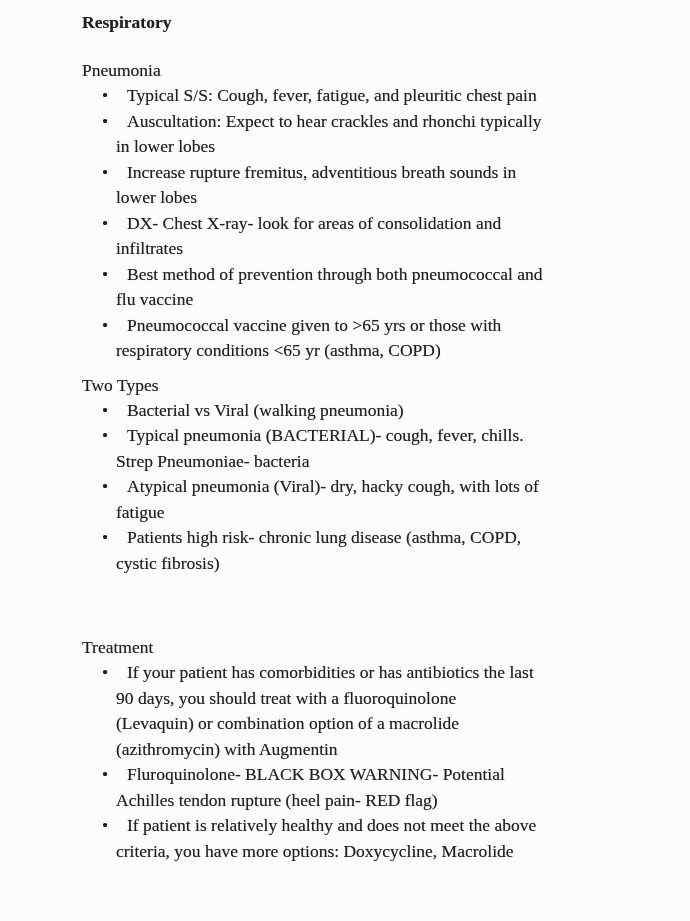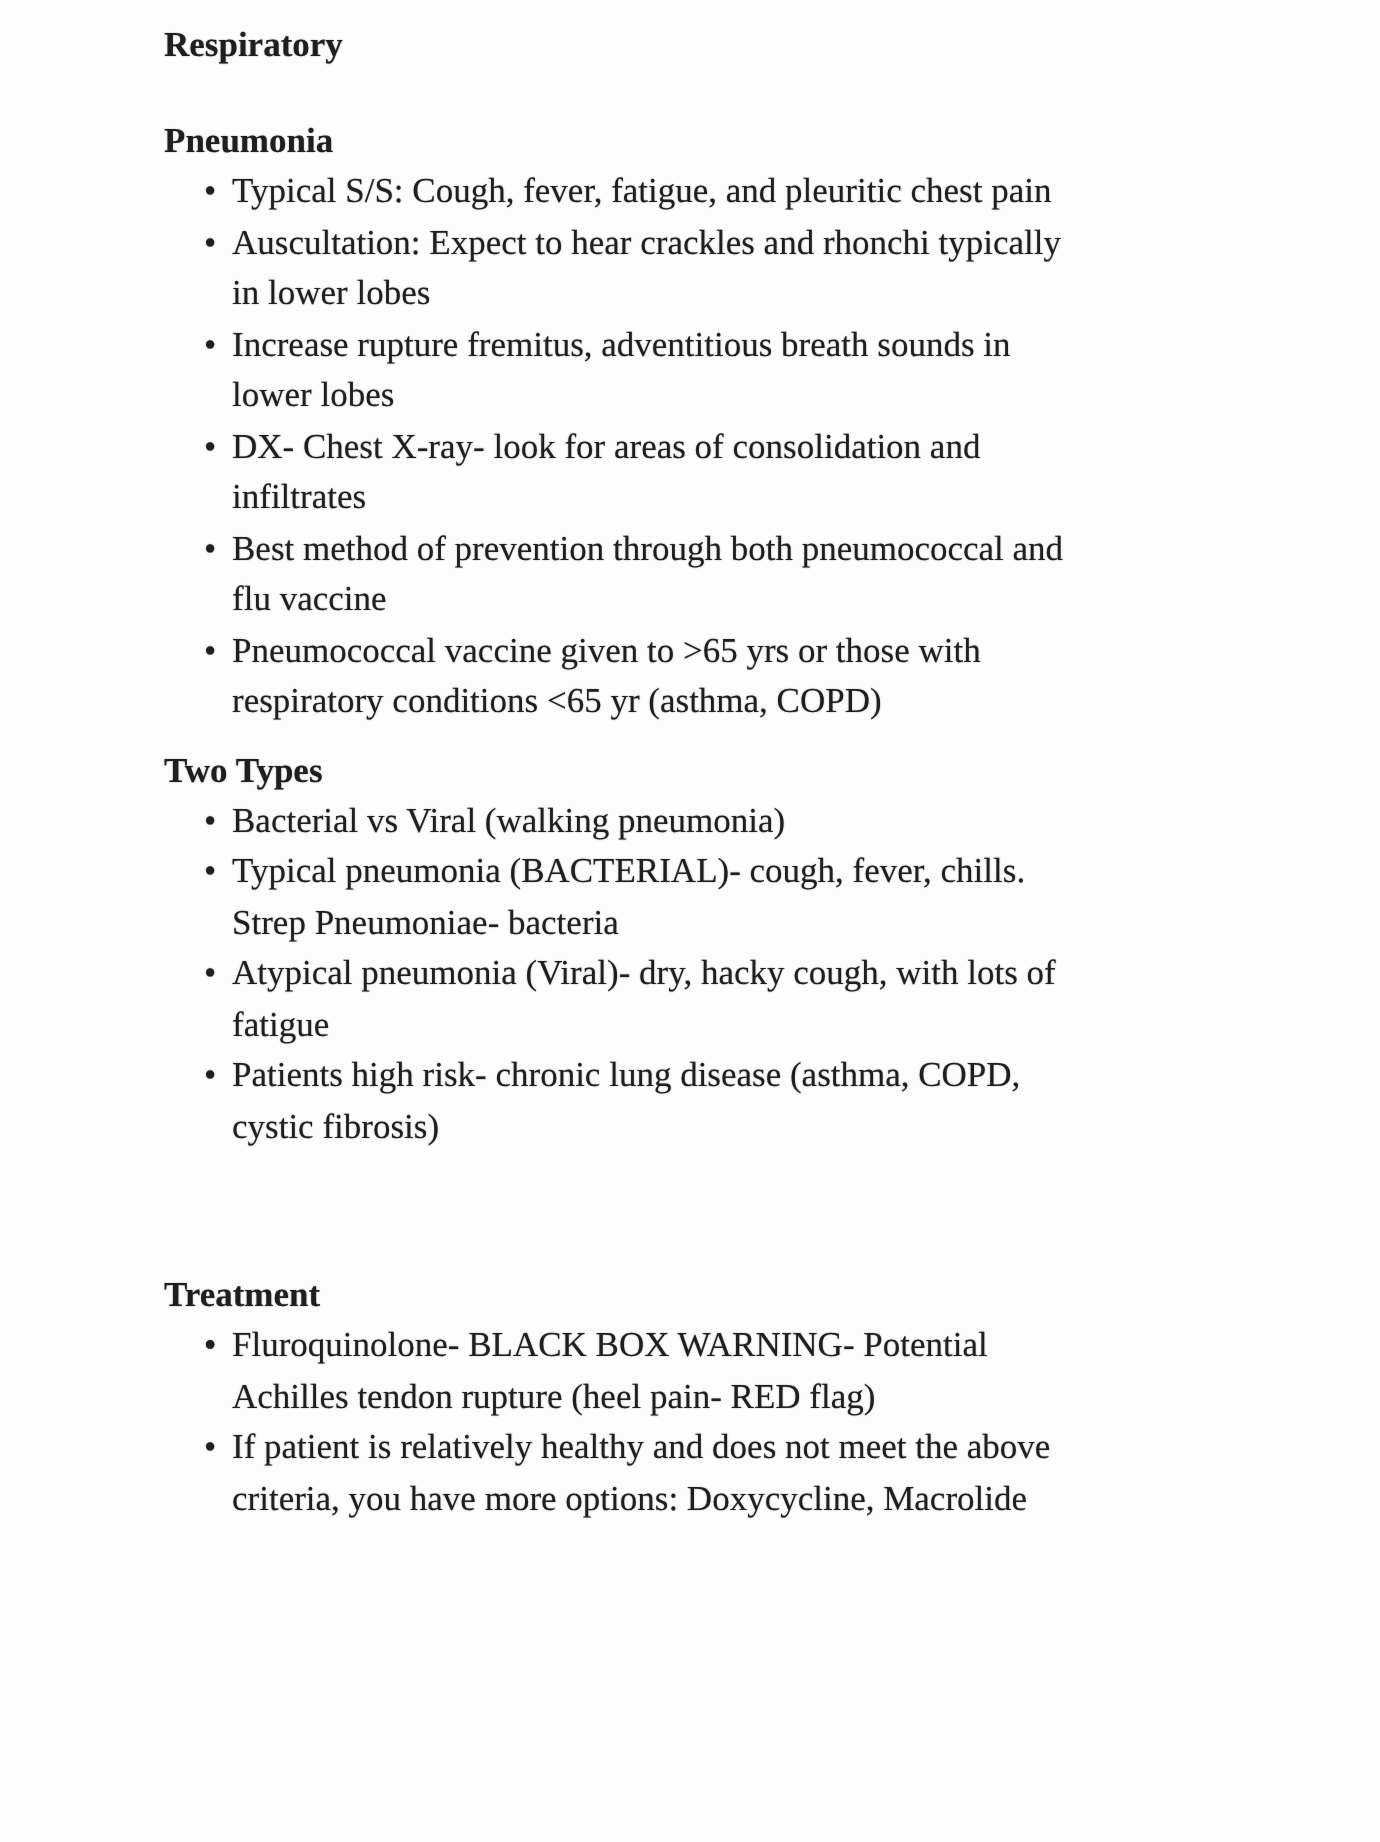--- a/index.html
+++ b/index.html
@@ -22,21 +22,21 @@
   }
   .title {
     margin: 9px 0 0 82px;
     font-size: 17.5px;
     font-weight: bold;
     line-height: 26px;
   }
   .sec .heading {
     margin: 0 0 0 82px;
     font-size: 17.5px;
-    font-weight: bold;
+    font-weight: normal;
     line-height: 26px;
   }
   
   #sections .sec:nth-child(1) .heading { margin-top: 22px; }
   #sections .sec:nth-child(2) .heading { margin-top: 8px; }
   #sections .sec:nth-child(3) .heading { margin-top: 58px; }
   .bullets {
     list-style: none;
     margin: 0;
     padding: 0 10px 0 104px;
@@ -46,20 +46,21 @@
     padding-left: 12px;
     line-height: 25.5px;
   }
   .bullets .dot {
     position: absolute;
     left: -2px;
     top: 0;
   }
   .bullets .txt {
     white-space: pre-line;
+    margin-left: 11px;
   }
 </style>
 </head>
 <body>
 
 <div class="page">
   <h1 class="title">Respiratory</h1>
   <div id="sections">
       <section class="sec">
         <h2 class="heading">Pneumonia</h2>
@@ -85,21 +86,24 @@
 Strep Pneumoniae- bacteria</span></li>
           <li><span class="dot">•</span><span class="txt">Atypical pneumonia (Viral)- dry, hacky cough, with lots of
 fatigue</span></li>
           <li><span class="dot">•</span><span class="txt">Patients high risk- chronic lung disease (asthma, COPD,
 cystic fibrosis)</span></li>
         </ul>
       </section>
       <section class="sec">
         <h2 class="heading">Treatment</h2>
         <ul class="bullets">
-          <li><span class="dot">•</span></li>
+          <li><span class="dot">•</span><span class="txt">If your patient has comorbidities or has antibiotics the last
+90 days, you should treat with a fluoroquinolone
+(Levaquin) or combination option of a macrolide
+(azithromycin) with Augmentin</span></li>
           <li><span class="dot">•</span><span class="txt">Fluroquinolone- BLACK BOX WARNING- Potential
 Achilles tendon rupture (heel pain- RED flag)</span></li>
           <li><span class="dot">•</span><span class="txt">If patient is relatively healthy and does not meet the above
 criteria, you have more options: Doxycycline, Macrolide</span></li>
         </ul>
       </section>
     </div>
 
 </div>
 

